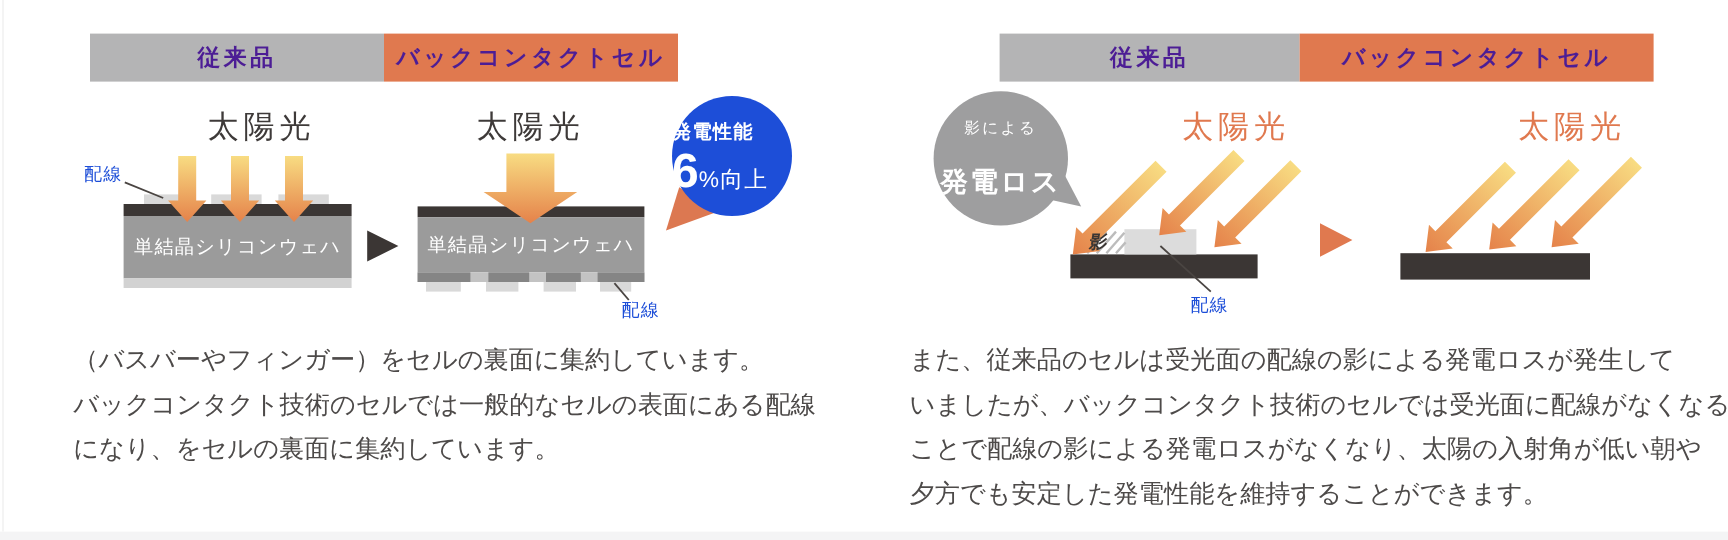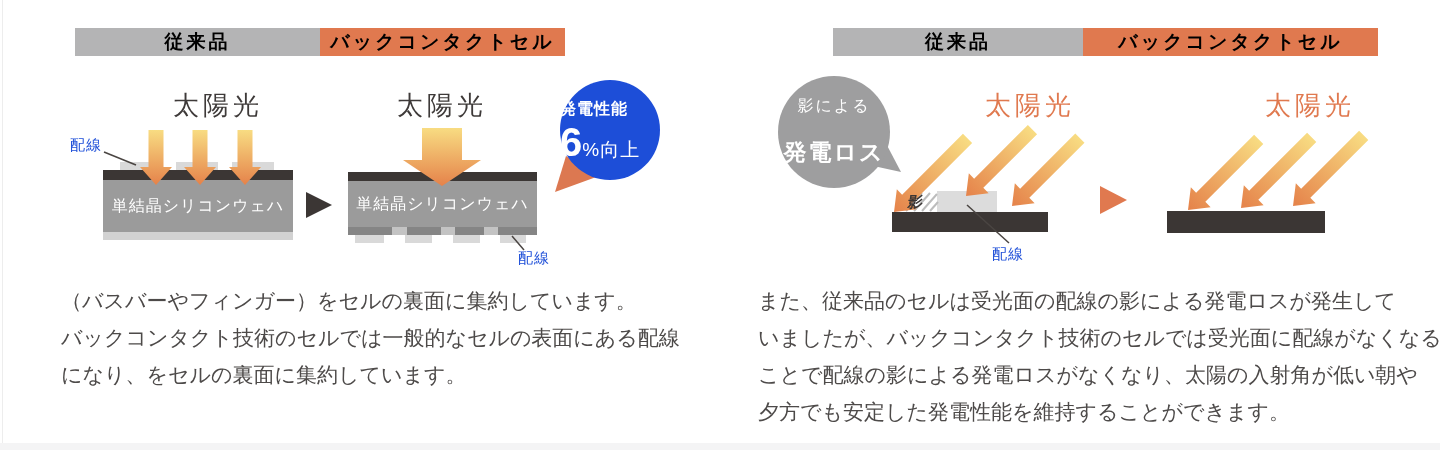--- a/index.html
+++ b/index.html
@@ -1,40 +1,40 @@
 <!DOCTYPE html>
 <html><head>
 <meta charset="utf-8">
 <style>
   html,body{margin:0;padding:0;background:#fff;}
   #canvas{position:relative;width:1440px;height:450px;background:#ffffff;overflow:hidden;
           font-family:"Liberation Sans", sans-serif;}
   .abs{position:absolute;}
-  .hdr{height:28px;display:flex;align-items:center;justify-content:center;
-       color:#000000;font-weight:bold;font-size:19px;letter-spacing:3px;}
+  .hdr{height:40px;display:flex;align-items:center;justify-content:center;
+       color:#4c1d95;font-weight:bold;font-size:19px;letter-spacing:3px;}
   .hdr-gray{background:#b4b4b5;}
   .hdr-orange{background:#e0794f;}
   .sun{width:130px;text-align:center;font-size:26px;font-weight:500;
        letter-spacing:4px;color:#3e3a39;}
   .sun-orange{color:#e0794f;}
   .cell-rect{background:#9b9b9b;display:flex;align-items:center;justify-content:center;}
   .wafer{color:#ffffff;font-size:16px;letter-spacing:1px;white-space:nowrap;}
   .dark{background:#3b3634;}
   .tab{background:#d9d9d9;}
   .seg{background:#858585;position:absolute;top:0;height:100%;}
   .small-label{font-size:15px;color:#1d4ed8;letter-spacing:1px;white-space:nowrap;}
   .badge{width:100px;height:100px;border-radius:50%;background:#1d4ed8;color:#fff;
          display:flex;flex-direction:column;align-items:flex-start;justify-content:center;text-align:center;}
   .badge-title{font-size:16px;font-weight:bold;letter-spacing:1px;margin-top:2px;}
   .badge-row{display:flex;align-items:baseline;margin-top:2px;}
   .badge-num{font-size:40px;font-weight:bold;line-height:40px;}
   .badge-suffix{font-size:19px;font-weight:normal;letter-spacing:1px;}
   .bubble{width:112px;height:112px;border-radius:50%;background:#9e9e9f;color:#fff;
           display:flex;flex-direction:column;align-items:center;justify-content:center;text-align:center;}
-  .bubble-l1{font-size:16px;letter-spacing:2px;}
+  .bubble-l1{font-size:13px;letter-spacing:2px;}
   .bubble-l2{font-size:23px;font-weight:bold;letter-spacing:2px;margin-top:20px;}
   .para-line{font-size:21px;color:#4d4a49;line-height:37px;white-space:nowrap;letter-spacing:0px;}
   .shadow-char{font-size:15px;color:#3b3634;transform:skewX(-8deg);font-weight:bold;}
   .edge-line{width:1px;background:#ededed;}
   .footer-strip{background:#f4f4f5;}
   svg{display:block;}
 </style>
 </head>
 <body>
 

